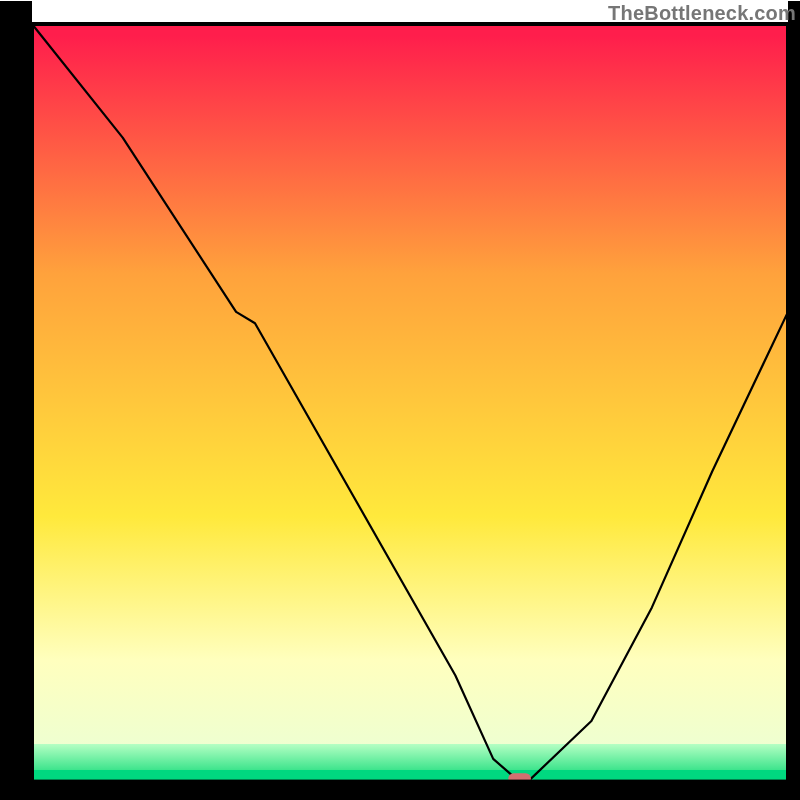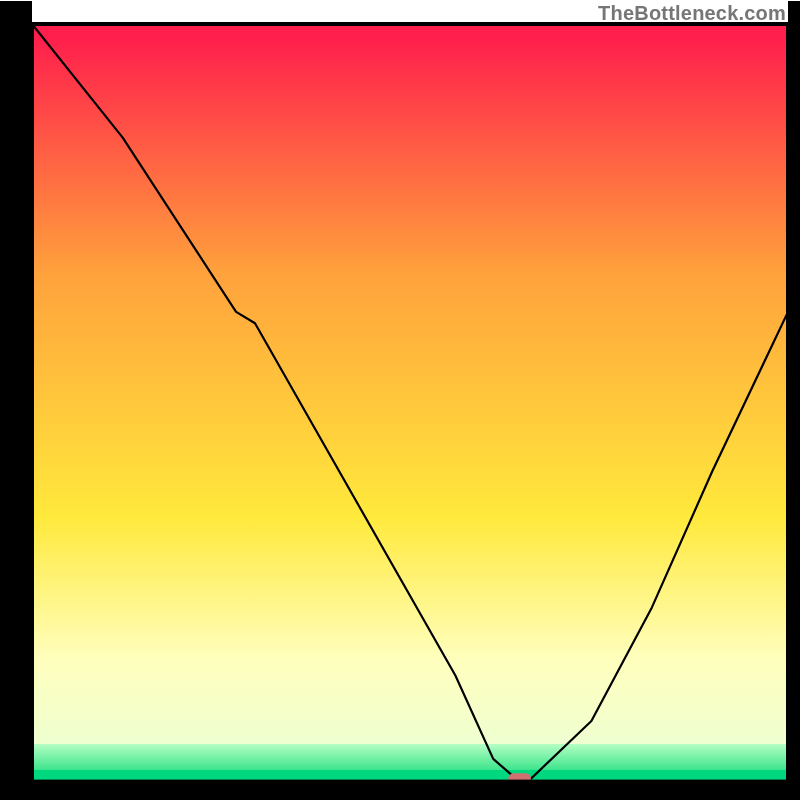--- a/index.html
+++ b/index.html
@@ -9,21 +9,21 @@
     font-family: Arial, Helvetica, sans-serif;
   }
   .wrap {
     width: 800px;
     height: 800px;
     position: relative;
   }
   .watermark {
     position: absolute;
     top: 2px;
-    right: 14px;
+    right: 4px;
     font-size: 20px;
     font-weight: 600;
     color: #767676;
     letter-spacing: 0.2px;
   }
   svg { display: block; }
 </style>
 </head>
 <body>
 

